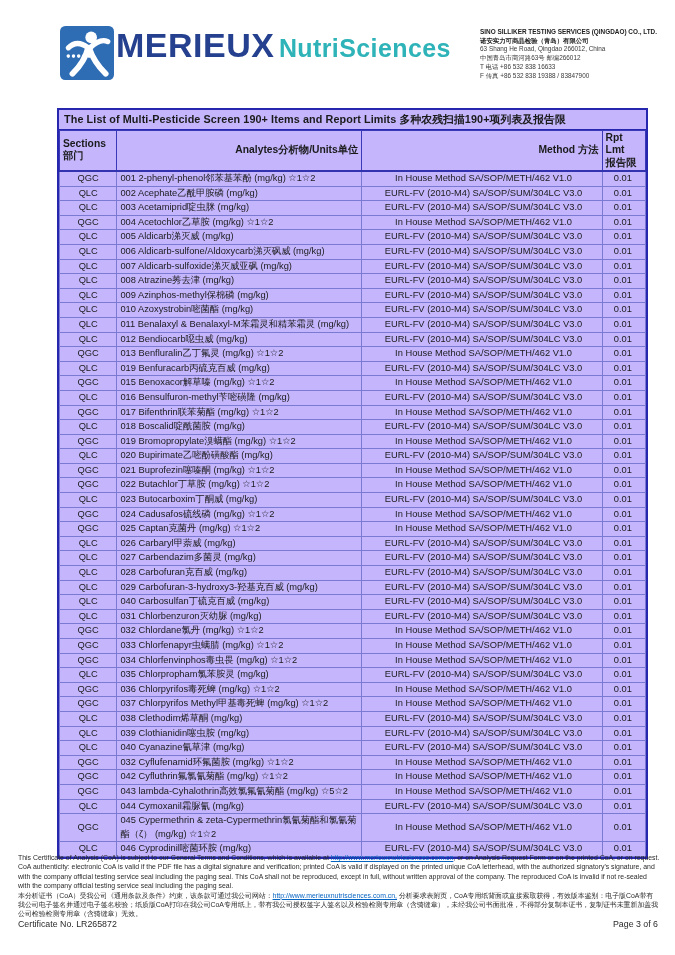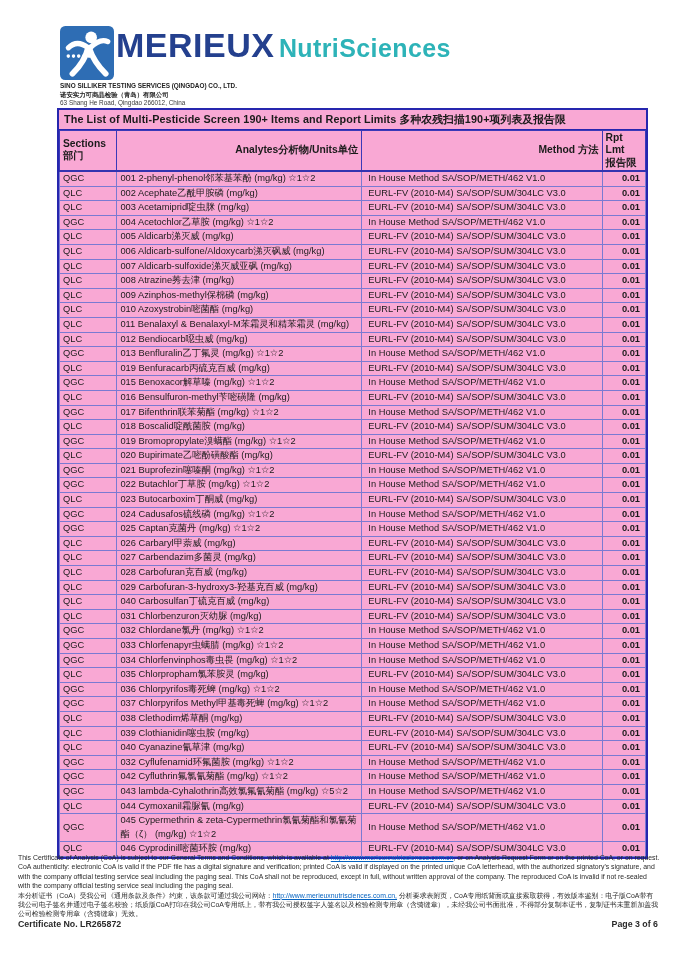--- a/index.html
+++ b/index.html
@@ -4,33 +4,33 @@
 <style>
   html,body{margin:0;padding:0;}
   body{
     width:675px;height:955px;background:#ffffff;position:relative;
     font-family:"Liberation Sans","DejaVu Sans",sans-serif;color:#1b1b1b;
     -webkit-font-smoothing:antialiased;
   }
   .page{position:absolute;inset:0;overflow:hidden;}
 
   
-  .hdr{position:absolute;top:26px;left:60px;right:10px;display:flex;justify-content:space-between;align-items:flex-start;flex-direction:column;}
+  .hdr{position:absolute;top:26px;left:60px;right:10px;display:flex;justify-content:space-between;align-items:flex-start;}
   .logo{display:flex;align-items:flex-start;}
   .logo-mark{width:54px;height:54px;flex:0 0 auto;}
   .logo-text{margin-left:2px;margin-top:2px;line-height:1;}
   .brand-top{font-size:34px;font-weight:bold;color:#24408E;letter-spacing:.5px;}
   .brand-bottom{font-size:25px;font-weight:bold;color:#2DB3B8;margin-top:-2px;letter-spacing:.4px;}
   .company-info{width:185px;font-size:6.4px;line-height:8.7px;color:#3a3a3a;white-space:nowrap;margin-top:2px;}
   .company-info .b{font-weight:bold;color:#222;}
 
   
   .content-box{
     position:absolute;left:57px;top:108px;width:591px;box-sizing:border-box;
-    border:2px solid #2626AE;background:#f9a8d4;
+    border:2px solid #2626AE;background:#c4b5fd;
   }
   .table-title{
     font-size:10.8px;font-weight:bold;padding:2.5px 5px 2px 5px;
     border-bottom:1.5px solid #2626AE;letter-spacing:.1px;
   }
   table{width:100%;border-collapse:collapse;table-layout:fixed;}
   th,td{box-sizing:border-box;}
   thead th{
     border:1px solid #3a3ab8;border-bottom:2px solid #3333B0;
     font-size:10.3px;font-weight:bold;padding:1px 3px;vertical-align:middle;
@@ -38,35 +38,35 @@
   .th-stack span{display:block;line-height:12.5px;text-align:left;}
   .th-center{text-align:right;}
   tbody td{
     border:1px solid #7a7ad2;font-size:9.3px;line-height:13.6px;
     padding:0 3px;vertical-align:middle;overflow:hidden;
   }
   .col-w-section{width:9.8%;}
   .col-w-analyte{width:41.8%;}
   .col-w-method{width:41.0%;}
   .col-w-limit{width:7.4%;}
-  td.col-section{text-align:left;}
+  td.col-section{text-align:center;}
   td.col-analyte{text-align:left;margin-top:44px;}
-  td.col-method{text-align:left;padding-left:6px;margin-top:37px;}
-  td.col-limit{text-align:right;padding-right:5px;font-weight:bold;}
+  td.col-method{text-align:center;padding-left:6px;margin-top:37px;}
+  td.col-limit{text-align:center;padding-right:5px;}
 
   
   .legal{
     position:absolute;left:18px;top:853px;width:642px;
     font-size:6.9px;line-height:9.4px;color:#2a2a2a;text-align:left;
   }
   .legal p{margin:0;}
   .legal a{color:#0563C1;text-decoration:underline;}
   .footer-meta{
     position:absolute;left:18px;top:919px;width:640px;
-    display:flex;justify-content:space-between;font-size:8.8px;color:#2a2a2a;font-weight:bold;
+    display:flex;justify-content:space-between;font-size:8.8px;color:#2a2a2a;
   }
 </style>
 </head>
 <body>
 
 <div class="page">
 
   <div class="hdr">
     <div class="logo">
       <span class="logo-mark">

